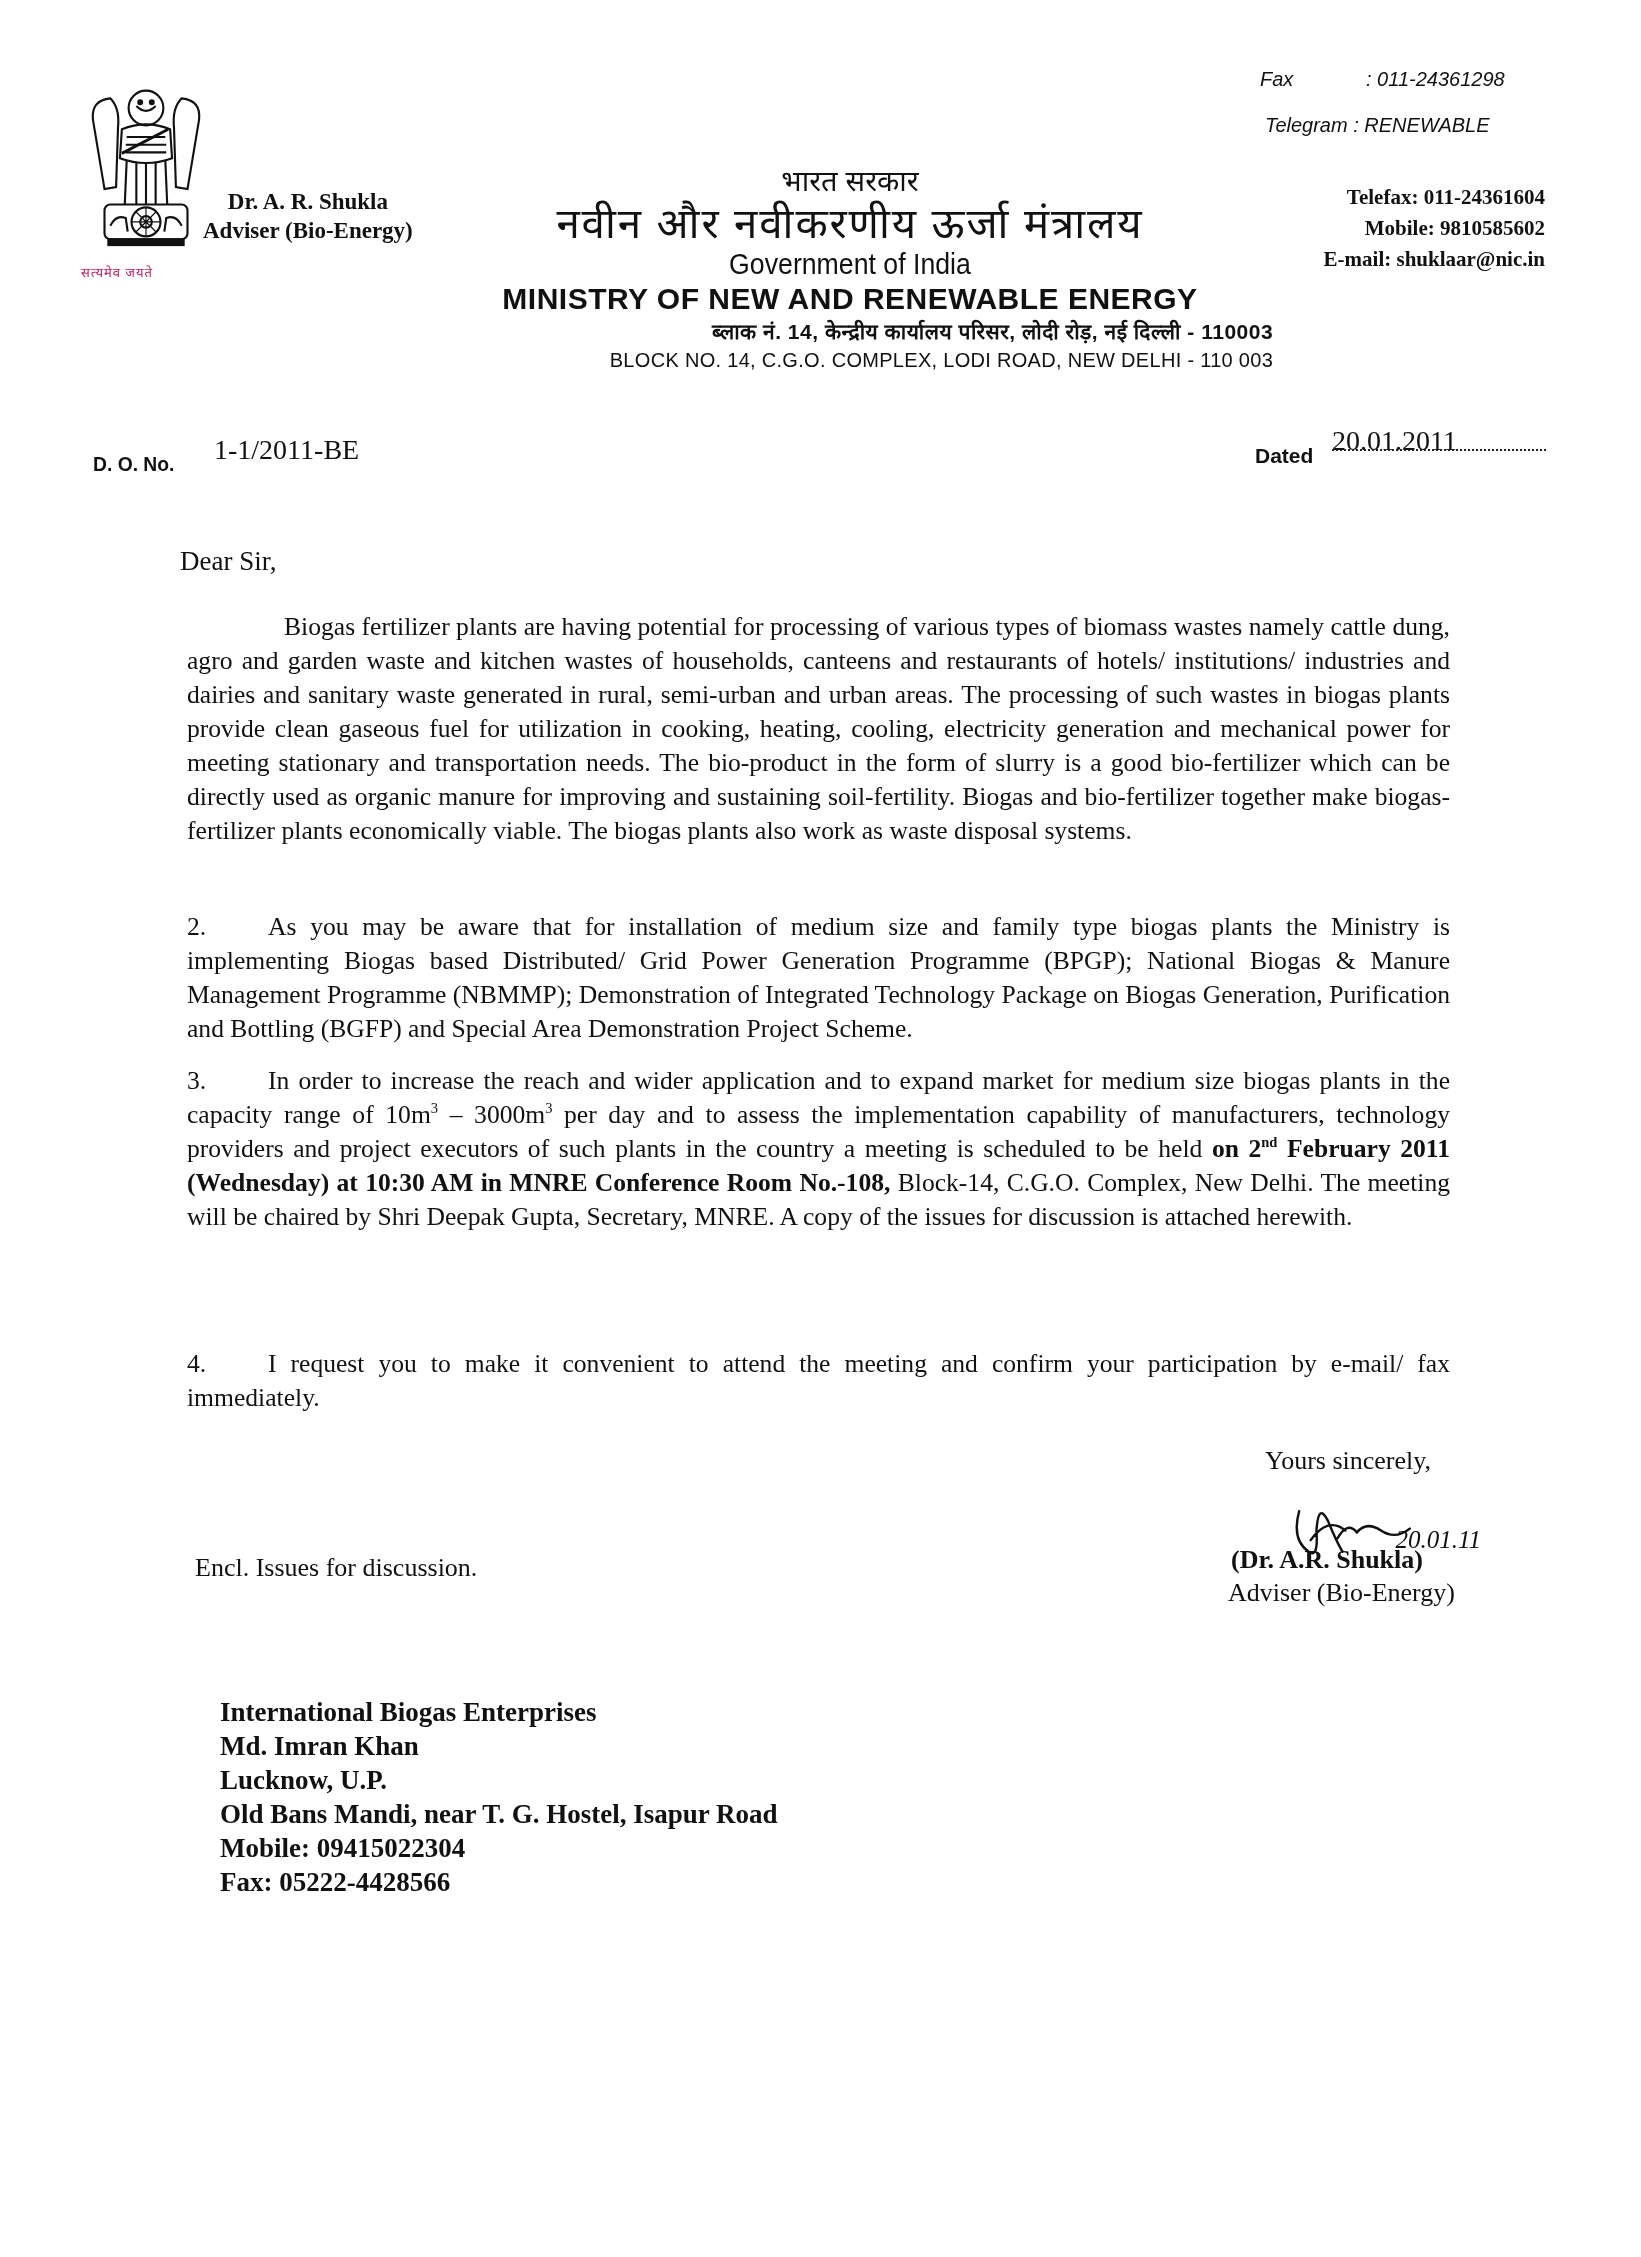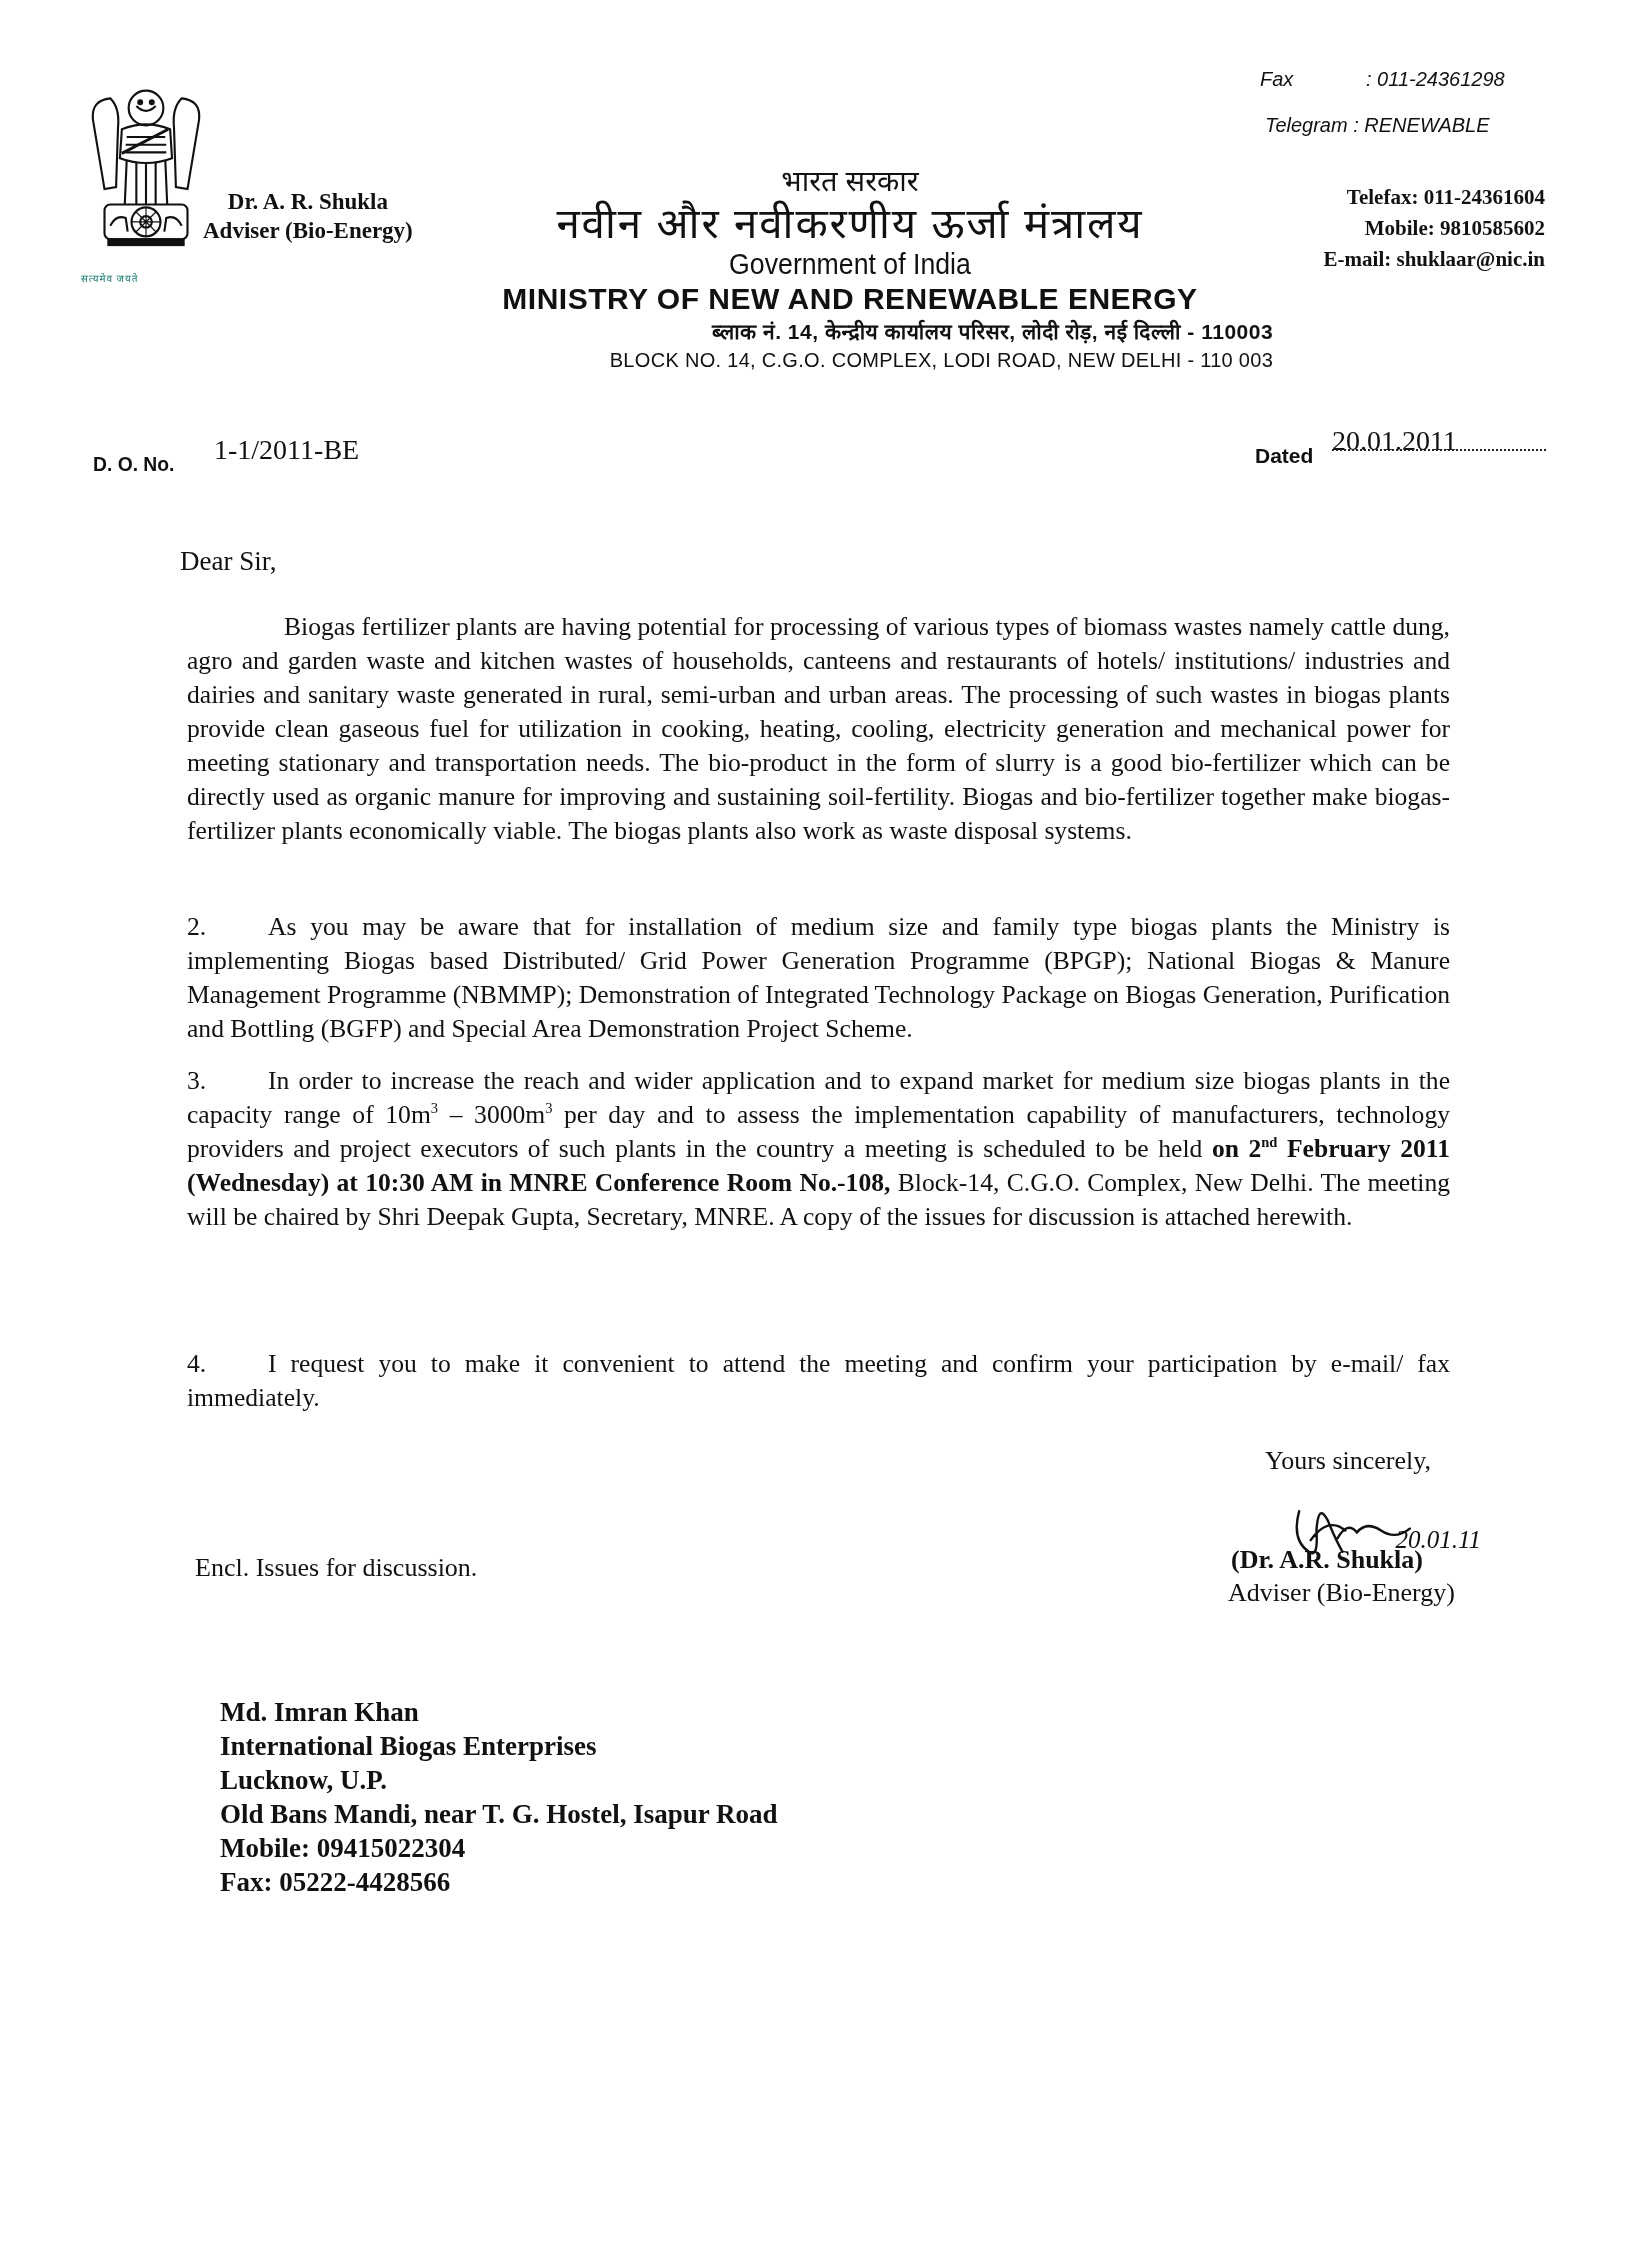--- a/index.html
+++ b/index.html
@@ -3,21 +3,21 @@
 <meta charset="utf-8">
 <style>
   html, body { margin:0; padding:0; background:#ffffff; }
   body { width:1641px; height:2257px; position:relative; overflow:hidden; color:#111; }
   .serif { font-family:"Liberation Serif", "DejaVu Serif", serif; }
   .sans { font-family:"Liberation Sans", "DejaVu Sans", sans-serif; }
   .abs { position:absolute; }
 
   
   #emblem { left:83px; top:81px; width:126px; height:193px; }
-  #emblem-motto { left:81px; top:271px; font-size:10px; letter-spacing:1px; color:#0f766e; }
+  #emblem-motto { left:81px; top:263px; font-size:13px; letter-spacing:1px; color:#be185d; }
 
   #officer-block { left:203px; top:187px; font-size:23px; font-weight:bold; line-height:29px;text-align:center; }
 
   
   #hdr-center { left:425px; top:164px; width:850px; text-align:center; }
   #hdr-hindi-gov { font-size:29px; line-height:35px; }
   #hdr-hindi-min { font-size:42px; line-height:50px; letter-spacing:1.9px; }
   #hdr-gov { font-size:29px; line-height:31px; transform:scaleX(0.92); }
   #hdr-ministry { font-size:30px; font-weight:bold; line-height:37px; letter-spacing:0.5px; }
   #hdr-hindi-addr { font-size:21px; line-height:29px; font-weight:bold; letter-spacing:0.5px; text-align:right; padding-right:1.9px; }
@@ -139,20 +139,20 @@
     <path d="M10 20 Q2 50 20 62 Q30 70 28 40 Q30 10 40 30 Q48 50 55 62 M22 50 Q40 25 58 40 M50 48 Q60 30 70 42 Q80 30 95 40 Q110 50 125 38"></path>
   </g>
   <text x="110" y="58" font-family="Liberation Serif, serif" font-style="italic" font-size="26" fill="#111">20.01.11</text>
 </svg>
 <div id="sign-name" class="abs serif">(Dr. A.R. Shukla)</div>
 <div id="sign-title" class="abs serif">Adviser (Bio-Energy)</div>
 
 <div id="encl" class="abs serif">Encl. Issues for discussion.</div>
 
 <div id="addressee" class="abs serif">
+  <div>International Biogas Enterprises</div>
   <div>Md. Imran Khan</div>
-  <div>International Biogas Enterprises</div>
   <div>Lucknow, U.P.</div>
   <div>Old Bans Mandi, near T. G. Hostel, Isapur Road</div>
   <div>Mobile:  09415022304</div>
   <div>Fax: 05222-4428566</div>
 </div>
 
 
 </body></html>

